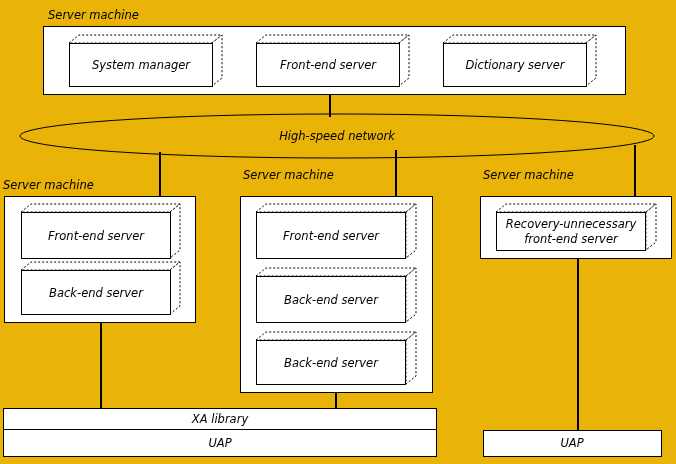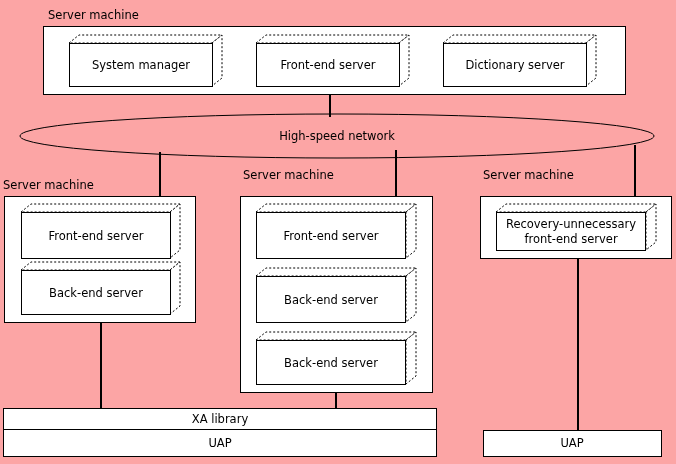--- a/index.html
+++ b/index.html
@@ -4,23 +4,24 @@
 <style>
   html, body {
     margin: 0;
     padding: 0;
     background: #ffffff;
   }
   #diagram-root {
     position: relative;
     width: 676px;
     height: 464px;
-    background: #fca5a5;
+    background: #eab308;
     font-family: "DejaVu Sans", sans-serif;
     overflow: hidden;
+    font-style: italic;
   }
   svg.canvas {
     position: absolute;
     top: 0;
     left: 0;
     width: 676px;
     height: 464px;
   }
   .stroke-el {
     stroke: #000000;

